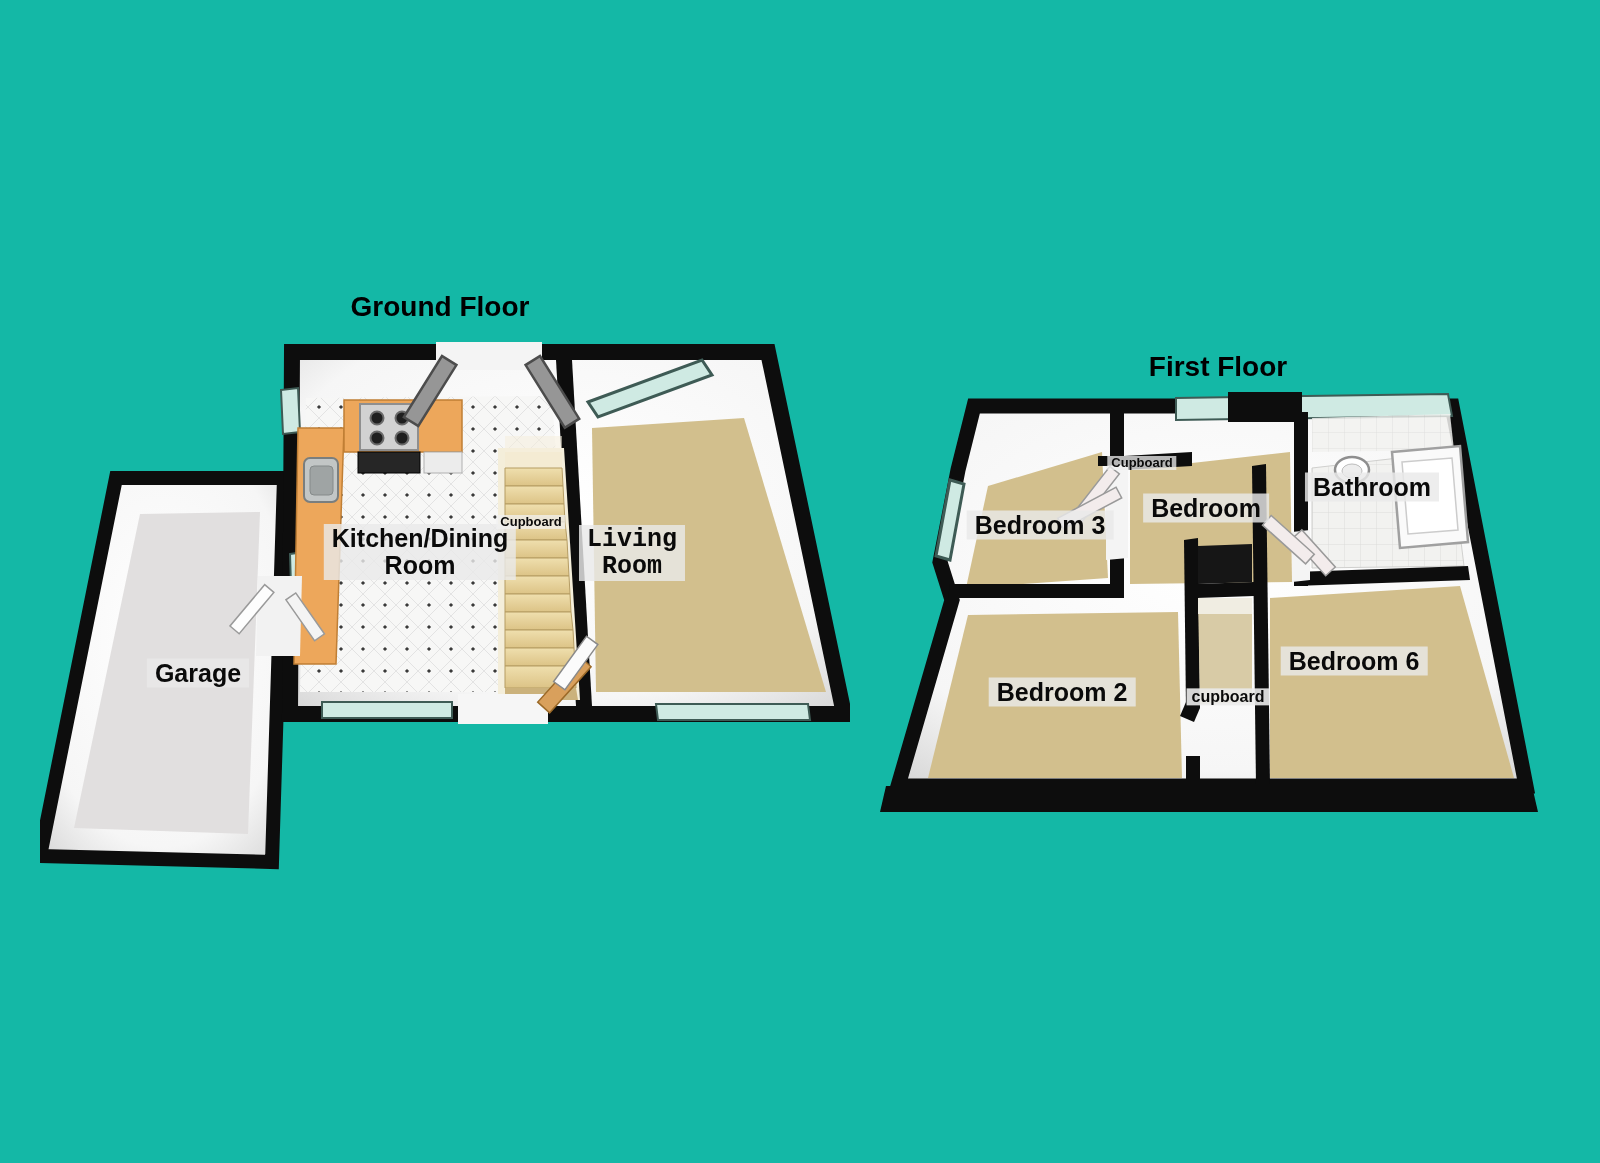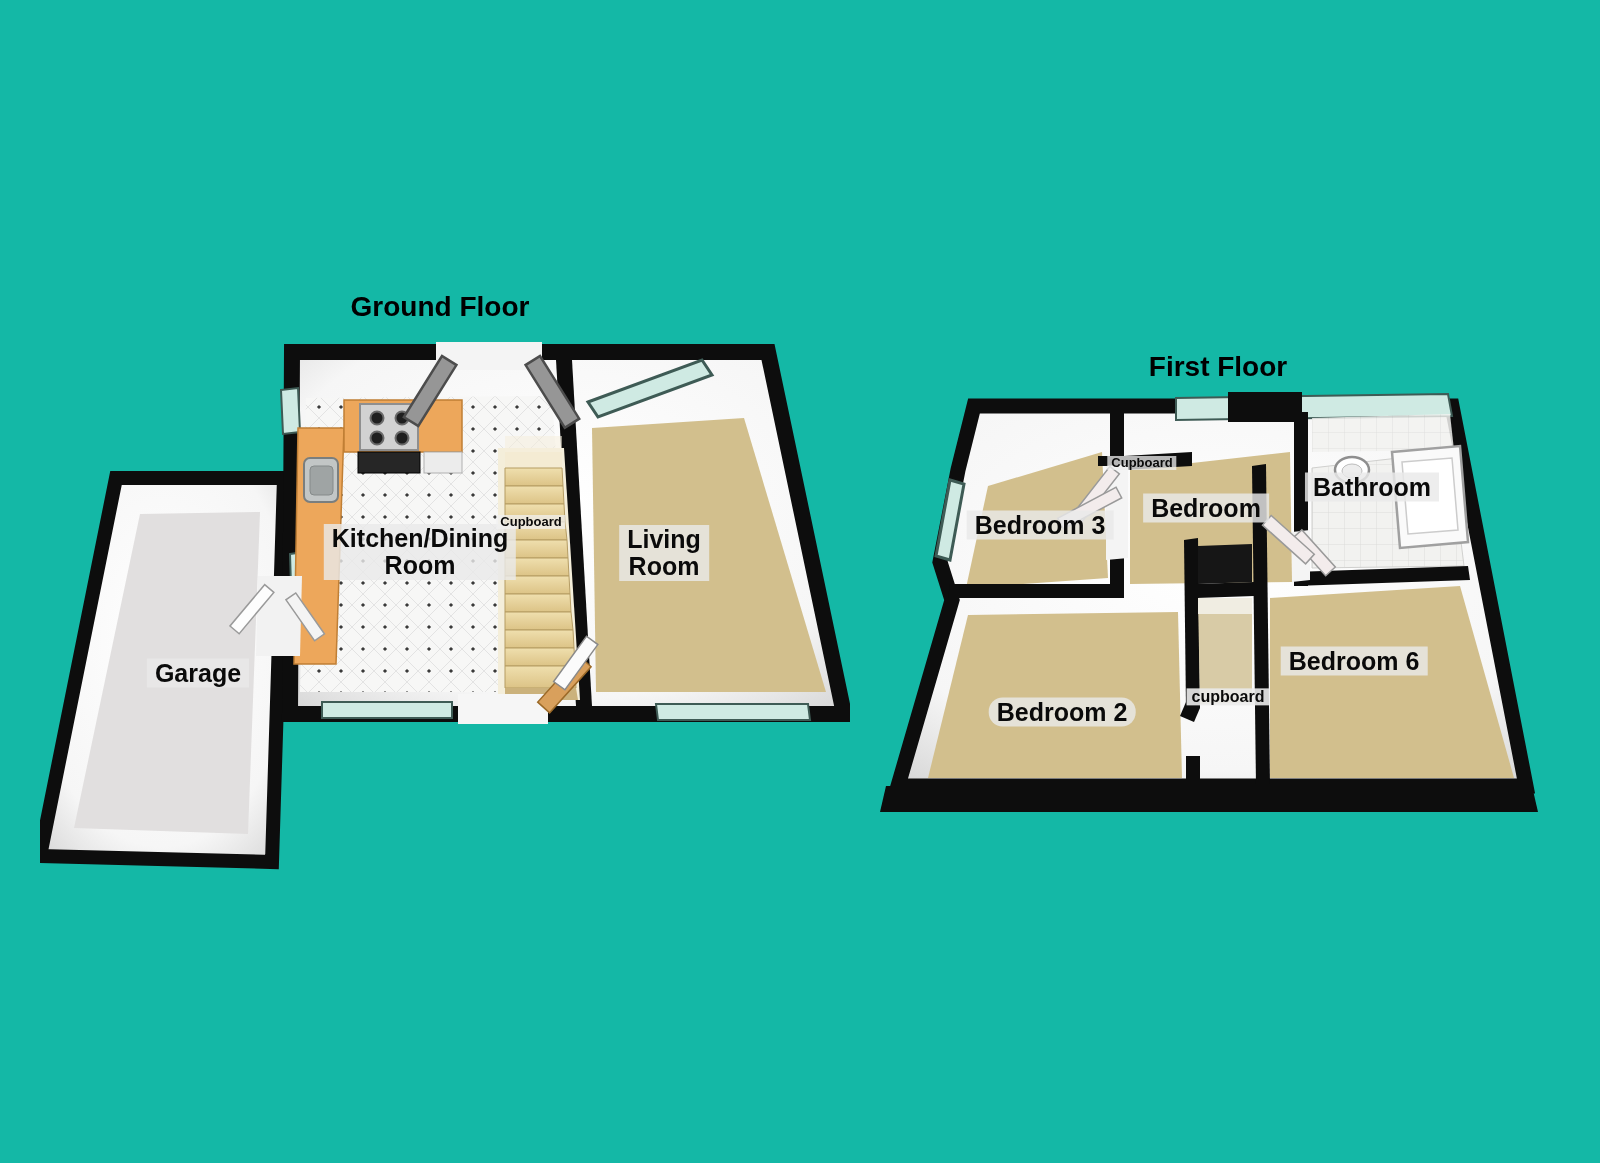--- a/index.html
+++ b/index.html
@@ -120,21 +120,21 @@
       </g>
 
       <polygon points="322,702 452,702 452,718 322,718" stroke="#3e5b55" stroke-width="2" fill="#cfeae3"></polygon>
       <polygon points="656,704 808,704 810,720 658,720" stroke="#3e5b55" stroke-width="2" fill="#cfeae3"></polygon>
     </svg>
 
     <div class="floor-title" style="left:400px;top:27px;">Ground Floor</div>
     <div class="room-label" style="left:380px;top:272px;">Kitchen/Dining
 Room</div>
     <div class="room-label small" style="left:491px;top:242px;">Cupboard</div>
-    <div class="room-label" style="left:624px;top:273px;">Living
+    <div class="room-label" style="left:592px;top:273px;font-family:Liberation Mono, monospace;">Living
 Room</div>
     <div class="room-label" style="left:158px;top:393px;">Garage</div>
   </div>
 
   <div class="panel" style="left:880px;top:340px;width:670px;height:500px;">
 
     <svg class="plan-svg" width="670" height="500" viewBox="880 340 670 500">
 
       <polygon points="974,406 1452,406 1526,786 898,786 952,600 940,562 958,470" fill="url(#innerShade)" stroke="#0d0d0d" stroke-width="15" stroke-linejoin="miter"></polygon>
       <polygon points="886,786 1532,786 1538,812 880,812" fill="#0d0d0d"></polygon>
@@ -185,18 +185,18 @@
         <polygon points="1392,452 1460,446 1468,542 1400,548" fill="#fafafa" stroke="#a0a0a0" stroke-width="2.5"></polygon>
         <polygon points="1402,462 1452,458 1458,530 1408,534" fill="#ffffff" stroke="#cccccc" stroke-width="1.5"></polygon>
       </g>
     </svg>
 
     <div class="floor-title" style="left:338px;top:27px;">First Floor</div>
     <div class="room-label" style="left:160px;top:185px;">Bedroom 3</div>
     <div class="room-label small" style="left:262px;top:123px;">Cupboard</div>
     <div class="room-label" style="left:326px;top:168px;">Bedroom</div>
     <div class="room-label" style="left:492px;top:147px;">Bathroom</div>
-    <div class="room-label" style="left:182px;top:372px;border-radius:14px;">Bedroom 2</div>
+    <div class="room-label" style="left:182px;top:352px;">Bedroom 2</div>
     <div class="room-label small2" style="left:348px;top:357px;">cupboard</div>
     <div class="room-label" style="left:474px;top:321px;">Bedroom 6</div>
   </div>
 
 </div>
 
 </body></html>

